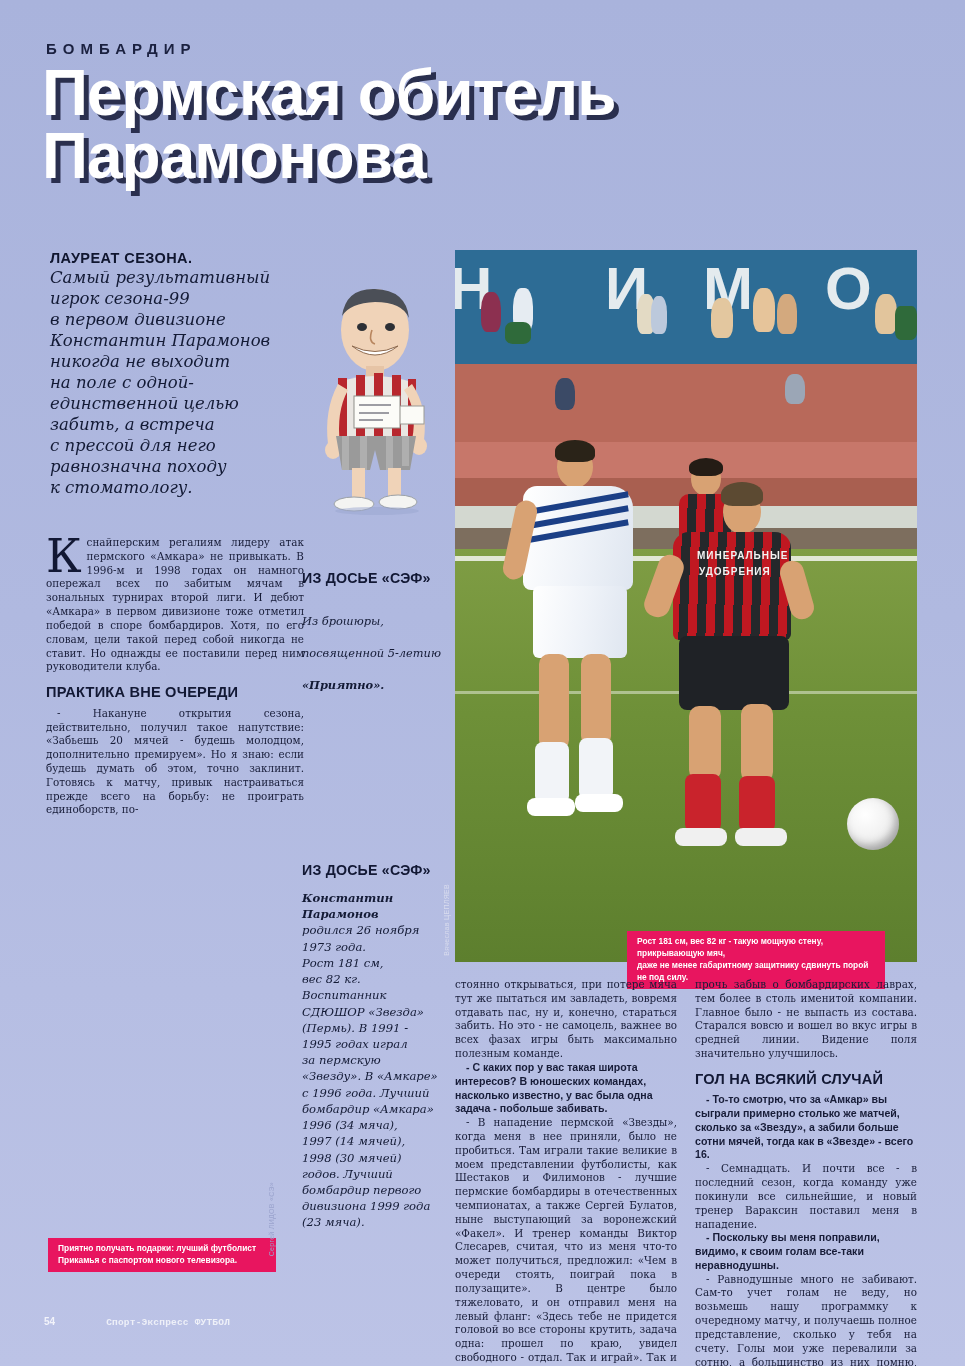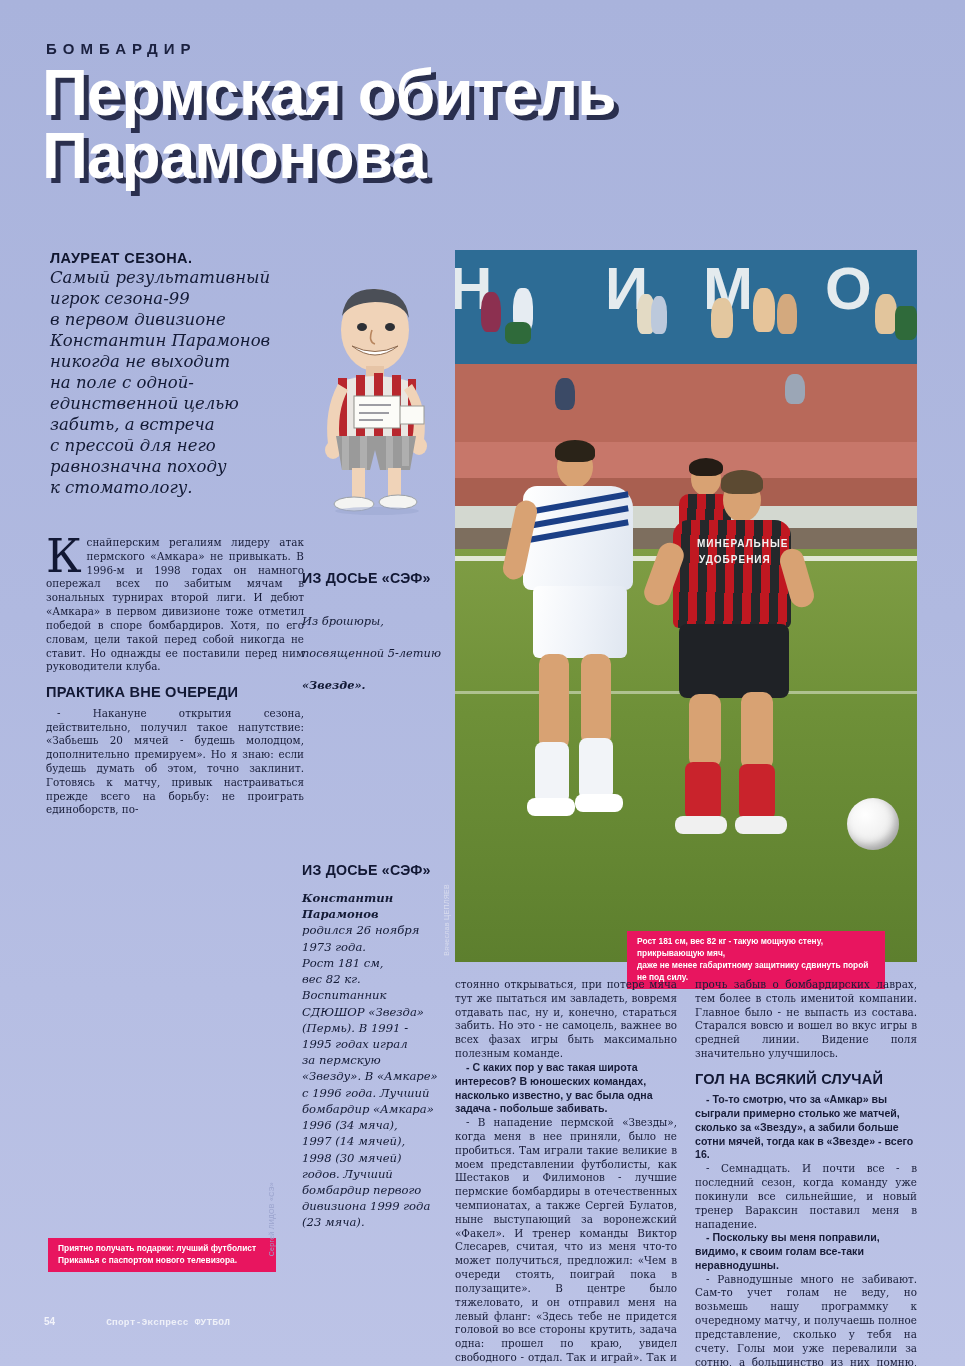--- a/index.html
+++ b/index.html
@@ -289,21 +289,21 @@
     <p class="noind"><span class="dropcap">К</span><span>снайперским регалиям лидеру атак пермского «Амкара» не привыкать. В 1996-м и 1998 годах он намного опережал всех по забитым мячам в зональных турнирах второй лиги. И дебют «Амкара» в первом дивизионе тоже отметил победой в споре бомбардиров. Хотя, по его словам, цели такой перед собой никогда не ставит. Но однажды ее поставили перед ним руководители клуба.</span></p>
     <div class="subhead">ПРАКТИКА ВНЕ ОЧЕРЕДИ</div>
     <p>- Накануне открытия сезона, действительно, получил такое напутствие: «Забьешь 20 мячей - будешь молодцом, дополнительно премируем». Но я знаю: если будешь думать об этом, точно заклинит. Готовясь к матчу, привык настраиваться прежде всего на борьбу: не проиграть единоборств, по-</p>
   </div>
 
   <div class="dossier" style="top:570px;">
     <h3>ИЗ ДОСЬЕ «СЭФ»</h3>
     <div class="source">
       <span>Из брошюры,</span><br>
       <span>посвященной 5-летию</span><br>
-      <b>«Звезде».</b>
+      <b>«Приятно».</b>
     </div>
   </div>
 
   <div class="dossier" style="top:862px;">
     <h3>ИЗ ДОСЬЕ «СЭФ»</h3>
     <div class="bio"><span class="nm">Константин
 Парамонов</span>
 <span>родился 26 ноября
 1973 года.
 Рост 181 см,
@@ -376,21 +376,21 @@
       <div class="mg skin" style="left:-6px;top:54px;width:22px;height:80px;border-radius:12px;transform:rotate(12deg);"></div>
       <div class="mg whiteshirt" style="left:18px;top:140px;width:94px;height:72px;border-radius:6px;"></div>
       <div class="mg skin" style="left:24px;top:208px;width:30px;height:96px;border-radius:10px;"></div>
       <div class="mg skin" style="left:66px;top:208px;width:30px;height:92px;border-radius:10px;"></div>
       <div class="mg" style="left:20px;top:296px;width:34px;height:62px;background:#f2f4f8;border-radius:8px;"></div>
       <div class="mg" style="left:64px;top:292px;width:34px;height:62px;background:#f2f4f8;border-radius:8px;"></div>
       <div class="mg" style="left:12px;top:352px;width:48px;height:18px;background:#ffffff;border-radius:8px;"></div>
       <div class="mg" style="left:60px;top:348px;width:48px;height:18px;background:#ffffff;border-radius:8px;"></div>
     </div>
 
-    <div class="player mg" style="left:190px;top:228px;width:180px;height:376px;">
+    <div class="player mg" style="left:190px;top:240px;width:180px;height:376px;">
       <div class="mg skin" style="left:78px;top:0;width:38px;height:44px;border-radius:50%;"></div>
       <div class="mg" style="left:76px;top:-8px;width:42px;height:24px;background:#5c4a32;border-radius:50% 50% 28% 28%;"></div>
       <div class="mg redshirt" style="left:28px;top:42px;width:118px;height:108px;border-radius:16px 16px 6px 6px;"></div>
       <div class="mg" style="left:52px;top:60px;font:bold 10px 'Liberation Sans',sans-serif;color:#f2f2f2;letter-spacing:1px;">МИНЕРАЛЬНЫЕ</div>
       <div class="mg" style="left:54px;top:76px;font:bold 10px 'Liberation Sans',sans-serif;color:#f2f2f2;letter-spacing:1px;">УДОБРЕНИЯ</div>
       <div class="mg skin" style="left:6px;top:64px;width:26px;height:64px;border-radius:12px;transform:rotate(20deg);"></div>
       <div class="mg skin" style="left:140px;top:70px;width:24px;height:60px;border-radius:12px;transform:rotate(-16deg);"></div>
       <div class="mg" style="left:34px;top:146px;width:110px;height:74px;background:#1f2226;border-radius:8px;"></div>
       <div class="mg skin" style="left:44px;top:216px;width:32px;height:74px;border-radius:10px;"></div>
       <div class="mg skin" style="left:96px;top:214px;width:32px;height:78px;border-radius:10px;"></div>

